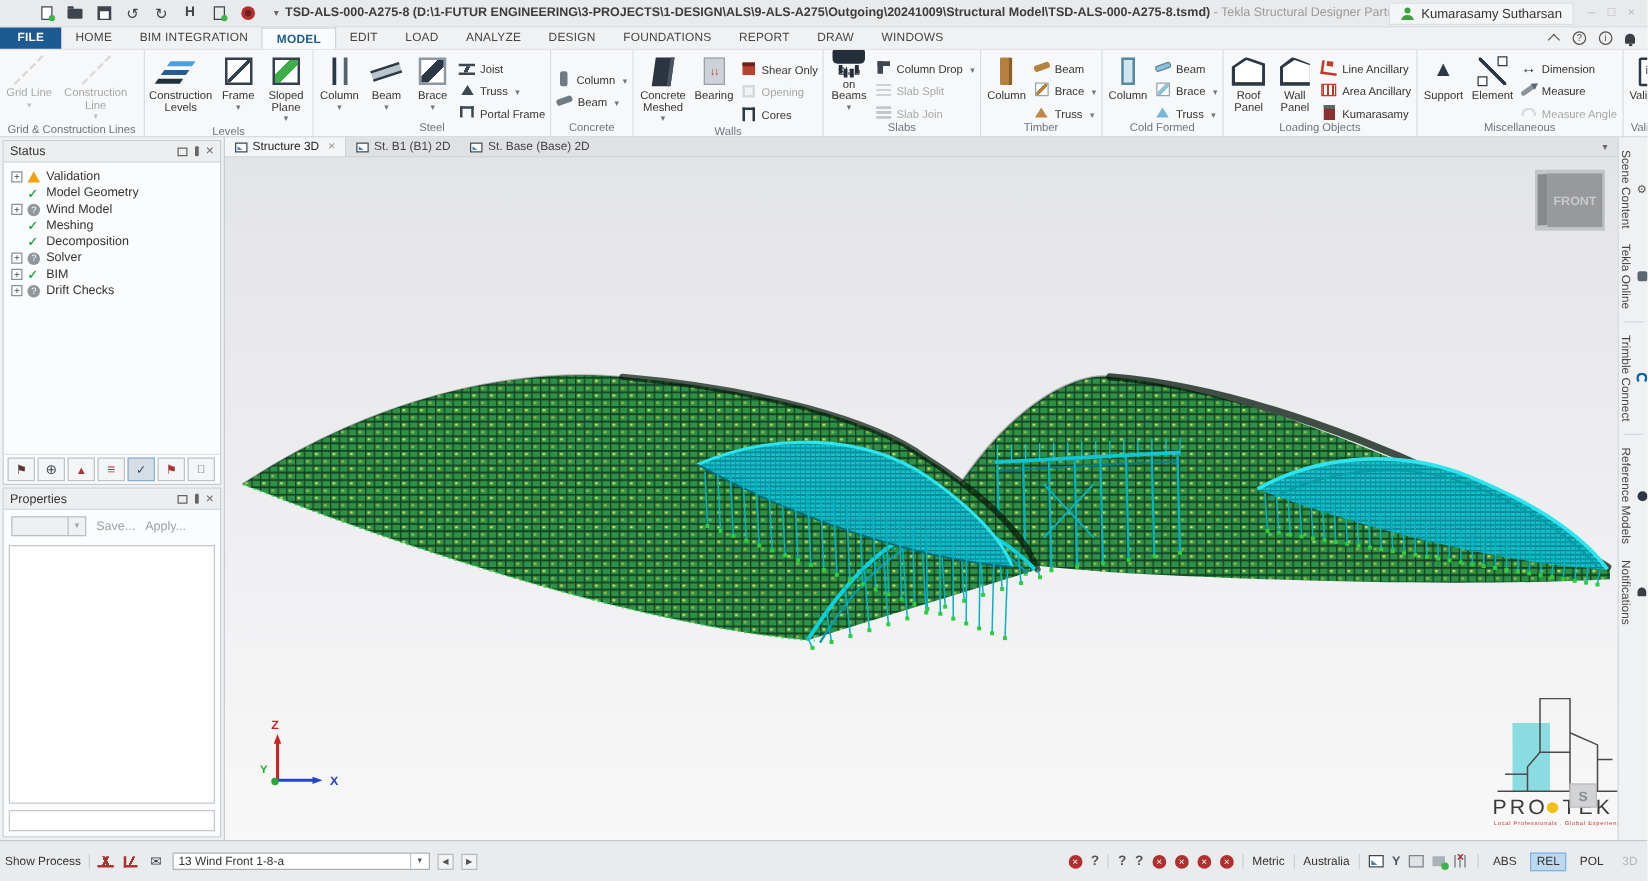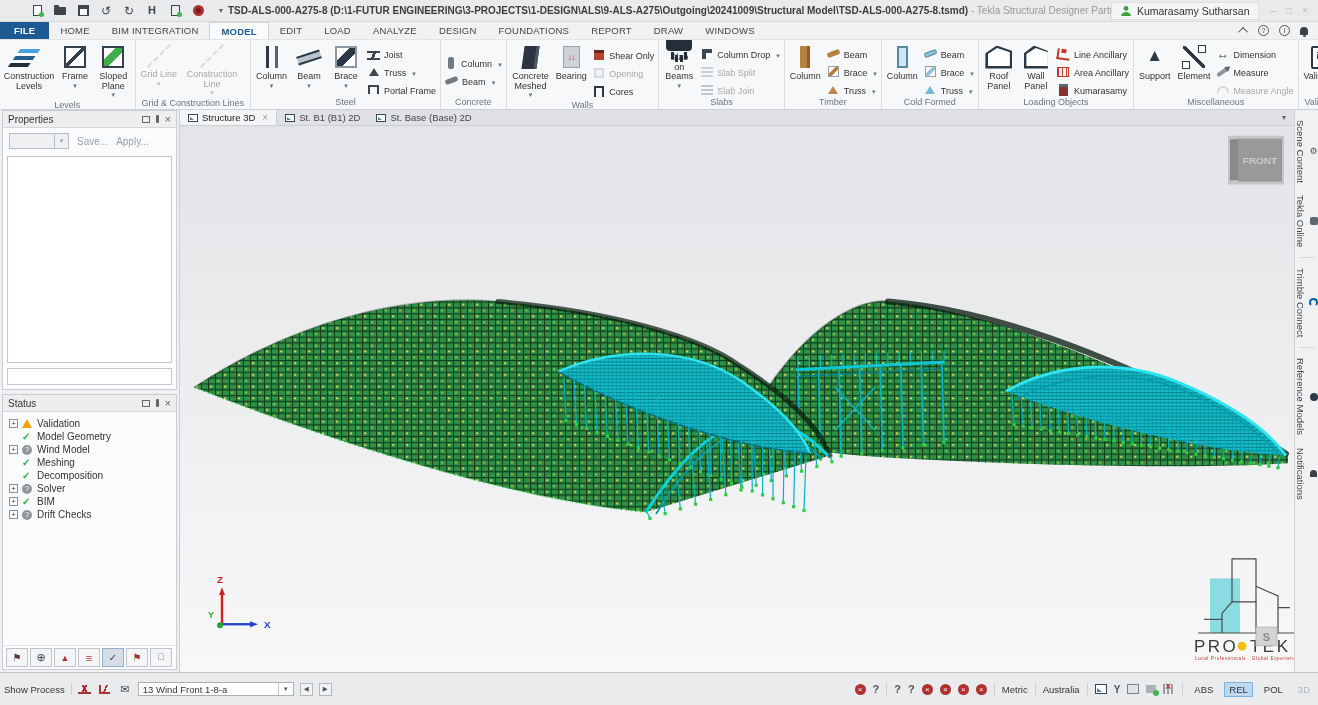--- a/index.html
+++ b/index.html
@@ -181,21 +181,21 @@
   .sbicon-bell { width:7px; height:7px; background:#3a3f45; border-radius:4px 4px 1px 1px; }
   .sbsep { width:16px; border-top:1px solid #d5d8db; margin:2px 0; }
 
   
   .statusbar { height:19px; flex:0 0 19px; background:#e9ebed; border-top:1px solid #c5c8cc; display:flex; align-items:center; font-size:9.5px; color:#333; padding:16px 4px; gap:6px; }
   .sb-sep { width:1px; height:12px; background:#cdd0d3; }
   .sb-btn { display:flex; align-items:center; justify-content:center; min-width:14px; height:15px; }
   .sb-ic1 { width:13px; height:9px; border-bottom:2px solid #a33; background:linear-gradient(115deg, transparent 42%, #a33 42% 58%, transparent 58%), linear-gradient(65deg, transparent 42%, #a33 42% 58%, transparent 58%); }
   .sb-ic2 { width:11px; height:9px; border-left:2px solid #a33; border-bottom:2px solid #a33; background:linear-gradient(115deg, transparent 42%, #a33 42% 58%, transparent 58%); }
   .sb-env::before { content:"\2709"; font-size:11px; color:#3c4752; }
-  .combo { width:156px; height:14px; background:#fff; border:1px solid #aab0b6; display:flex; align-items:center; font-size:9.5px; }
+  .combo { width:206px; height:14px; background:#fff; border:1px solid #aab0b6; display:flex; align-items:center; font-size:9.5px; }
   .combo .cval { flex:1; padding:0 4px; white-space:nowrap; overflow:hidden; }
   .combo .carr { width:15px; border-left:1px solid #c3c7cb; text-align:center; color:#555; font-size:7px; line-height:12px; }
   .combo .carr::before { content:"\25BE"; }
   .navbtn { width:13px; height:13px; border:1px solid #b5bac0; background:#f2f3f4; font-size:6.5px; color:#555; display:flex; align-items:center; justify-content:center; }
   .nav-prev::before { content:"\25C0"; }
   .nav-next::before { content:"\25B6"; }
   .sb-right { margin-left:auto; display:flex; align-items:center; gap:7px; }
   .sb-redx { width:11px; height:11px; border-radius:50%; background:#b03030; color:#fff; font-size:8px; line-height:11px; text-align:center; }
   .sb-redx::before { content:"\D7"; }
   .sb-q { color:#555; font-weight:bold; font-size:11px; }
@@ -278,61 +278,61 @@
       <span class="circ-q">?</span>
       <span class="circ-i">i</span>
       <span class="bellshape"></span>
     </div>
   </div>
 
   <div class="ribbon">
 
     <div class="rgroup">
       <div class="ritems">
-        <div class="rlarge">
-          <span class="ric ric-levels"></span>
-          <span class="rlabel">Construction Levels</span>
-        </div>
-        <div class="rlarge">
-          <span class="ric">
-              <span class="ric-box ric-frame"></span>
-            </span>
-          <span class="rlabel">Frame</span>
-            <span class="rarr"></span>
-        </div>
-        <div class="rlarge">
-          <span class="ric">
-              <span class="ric-box ric-sloped"></span>
-            </span>
-          <span class="rlabel">Sloped Plane</span>
-            <span class="rarr"></span>
-        </div>
-      </div>
-      <div class="rgname">Levels</div>
-    </div>
-
-    <div class="rgroup">
-      <div class="ritems">
         <div class="rlarge disabled">
           <span class="ric ric-dash"></span>
           <span class="rlabel">Grid Line</span>
             <span class="rarr"></span>
         </div>
         <div class="rlarge disabled">
           <span class="ric ric-dash"></span>
           <span class="rlabel">Construction Line</span>
             <span class="rarr"></span>
         </div>
       </div>
       <div class="rgname">Grid &amp; Construction Lines</div>
     </div>
 
     <div class="rgroup">
       <div class="ritems">
         <div class="rlarge">
+          <span class="ric ric-levels"></span>
+          <span class="rlabel">Construction Levels</span>
+        </div>
+        <div class="rlarge">
+          <span class="ric">
+              <span class="ric-box ric-frame"></span>
+            </span>
+          <span class="rlabel">Frame</span>
+            <span class="rarr"></span>
+        </div>
+        <div class="rlarge">
+          <span class="ric">
+              <span class="ric-box ric-sloped"></span>
+            </span>
+          <span class="rlabel">Sloped Plane</span>
+            <span class="rarr"></span>
+        </div>
+      </div>
+      <div class="rgname">Levels</div>
+    </div>
+
+    <div class="rgroup">
+      <div class="ritems">
+        <div class="rlarge">
           <span class="ric">
               <span class="ric-scol"></span>
             </span>
           <span class="rlabel">Column</span>
             <span class="rarr"></span>
         </div>
         <div class="rlarge">
           <span class="ric">
               <span class="ric-sbeam"></span>
             </span>
@@ -602,41 +602,20 @@
         </div>
       </div>
       <div class="rgname">Validate</div>
     </div>
 
   </div>
 
   <div class="main">
 
     <div class="leftpanel">
-      <div class="panel panel-props">
-        <div class="phead">
-          <span class="ptitle">Properties</span>
-          <span class="phicons">
-            <span class="ph-float"></span>
-            <span class="ph-pin"></span>
-            <span class="ph-close"></span>
-          </span>
-        </div>
-        <div class="ppctrl">
-          <span class="pp-dd">
-              <span class="ddfill"></span>
-              <span class="ddarr"></span>
-            </span>
-          <span class="pp-link">Save...</span>
-          <span class="pp-link">Apply...</span>
-        </div>
-        <div class="pp-body"></div>
-        <div class="pp-mini"></div>
-      </div>
-
       <div class="panel panel-status">
         <div class="phead">
           <span class="ptitle">Status</span>
           <span class="phicons">
             <span class="ph-float"></span>
             <span class="ph-pin"></span>
             <span class="ph-close"></span>
           </span>
         </div>
         <div class="tree">
@@ -684,20 +663,41 @@
         <div class="status-fill"></div>
         <div class="spt">
           <span class="spt-btn spt-g1"></span>
           <span class="spt-btn spt-g2"></span>
           <span class="spt-btn spt-g3"></span>
           <span class="spt-btn spt-g4"></span>
           <span class="spt-btn spt-g5 active"></span>
           <span class="spt-btn spt-g6"></span>
           <span class="spt-btn spt-g7"></span>
         </div>
+      </div>
+
+      <div class="panel panel-props">
+        <div class="phead">
+          <span class="ptitle">Properties</span>
+          <span class="phicons">
+            <span class="ph-float"></span>
+            <span class="ph-pin"></span>
+            <span class="ph-close"></span>
+          </span>
+        </div>
+        <div class="ppctrl">
+          <span class="pp-dd">
+              <span class="ddfill"></span>
+              <span class="ddarr"></span>
+            </span>
+          <span class="pp-link">Save...</span>
+          <span class="pp-link">Apply...</span>
+        </div>
+        <div class="pp-body"></div>
+        <div class="pp-mini"></div>
       </div>
     </div>
 
     <div class="center">
       <div class="viewtabs">
         <div class="vtab active">
           <span class="vtab-ic"></span>
           <span>Structure 3D</span>
           <span class="vclose"></span>
         </div>

